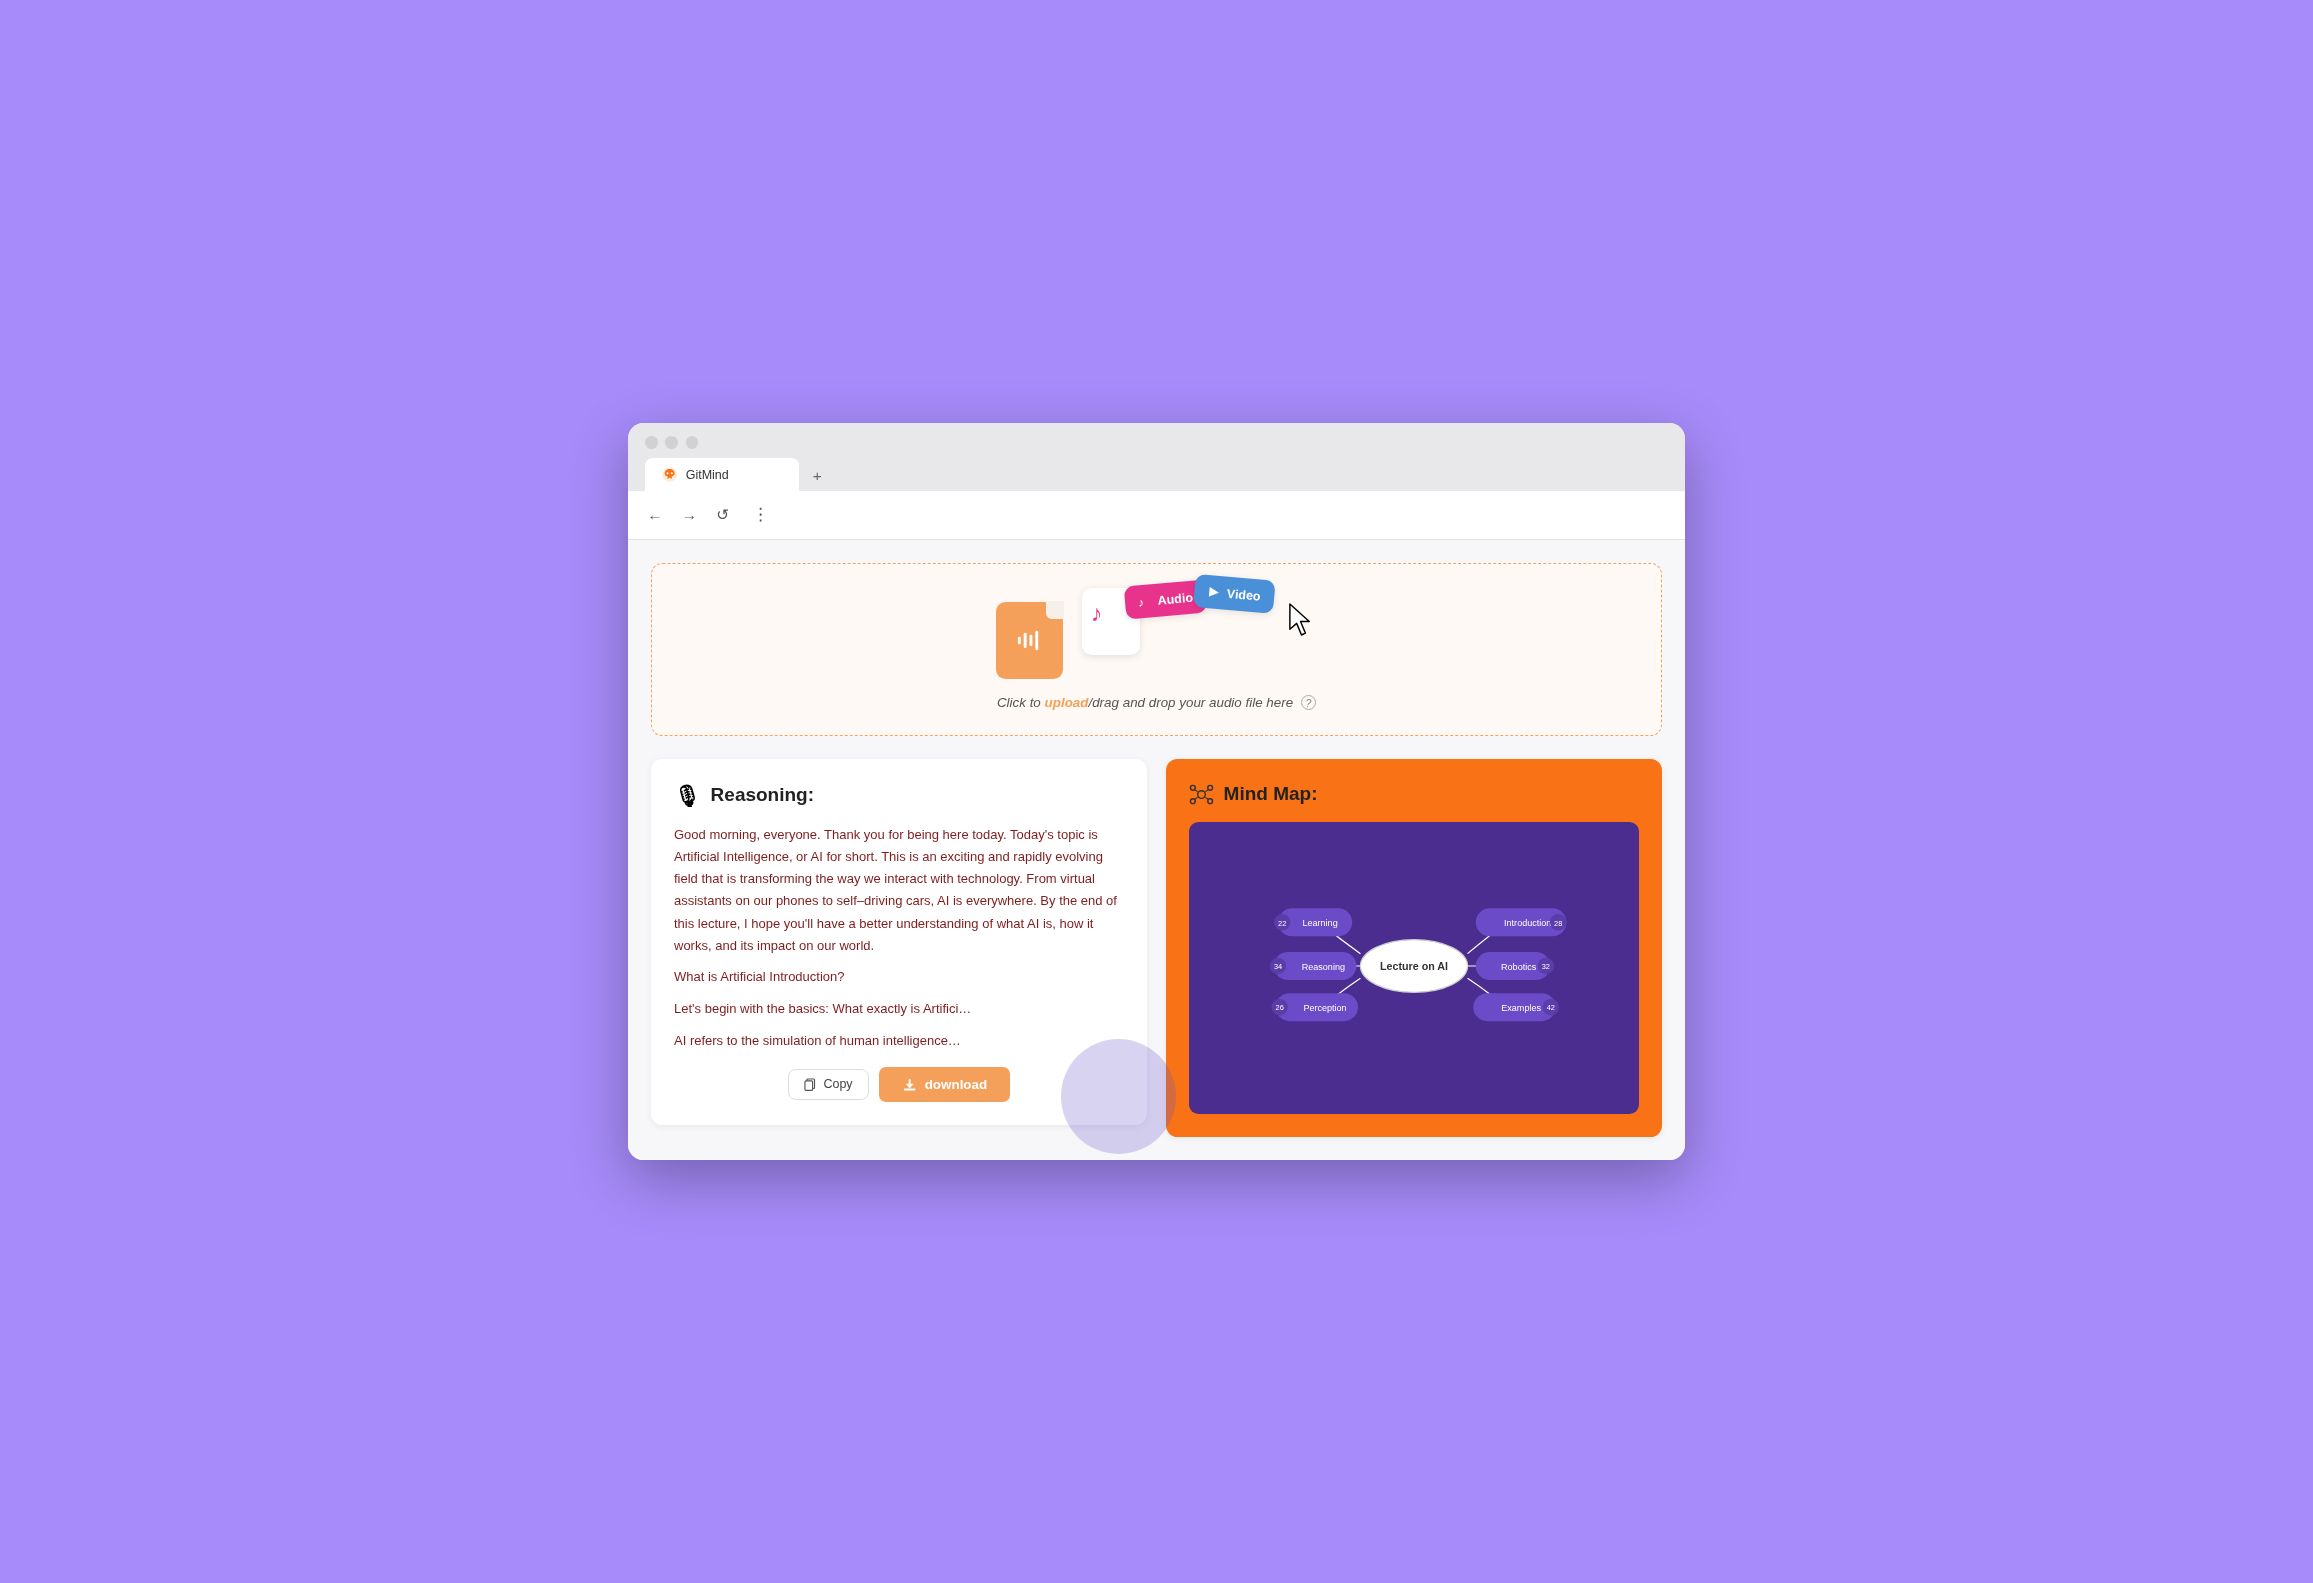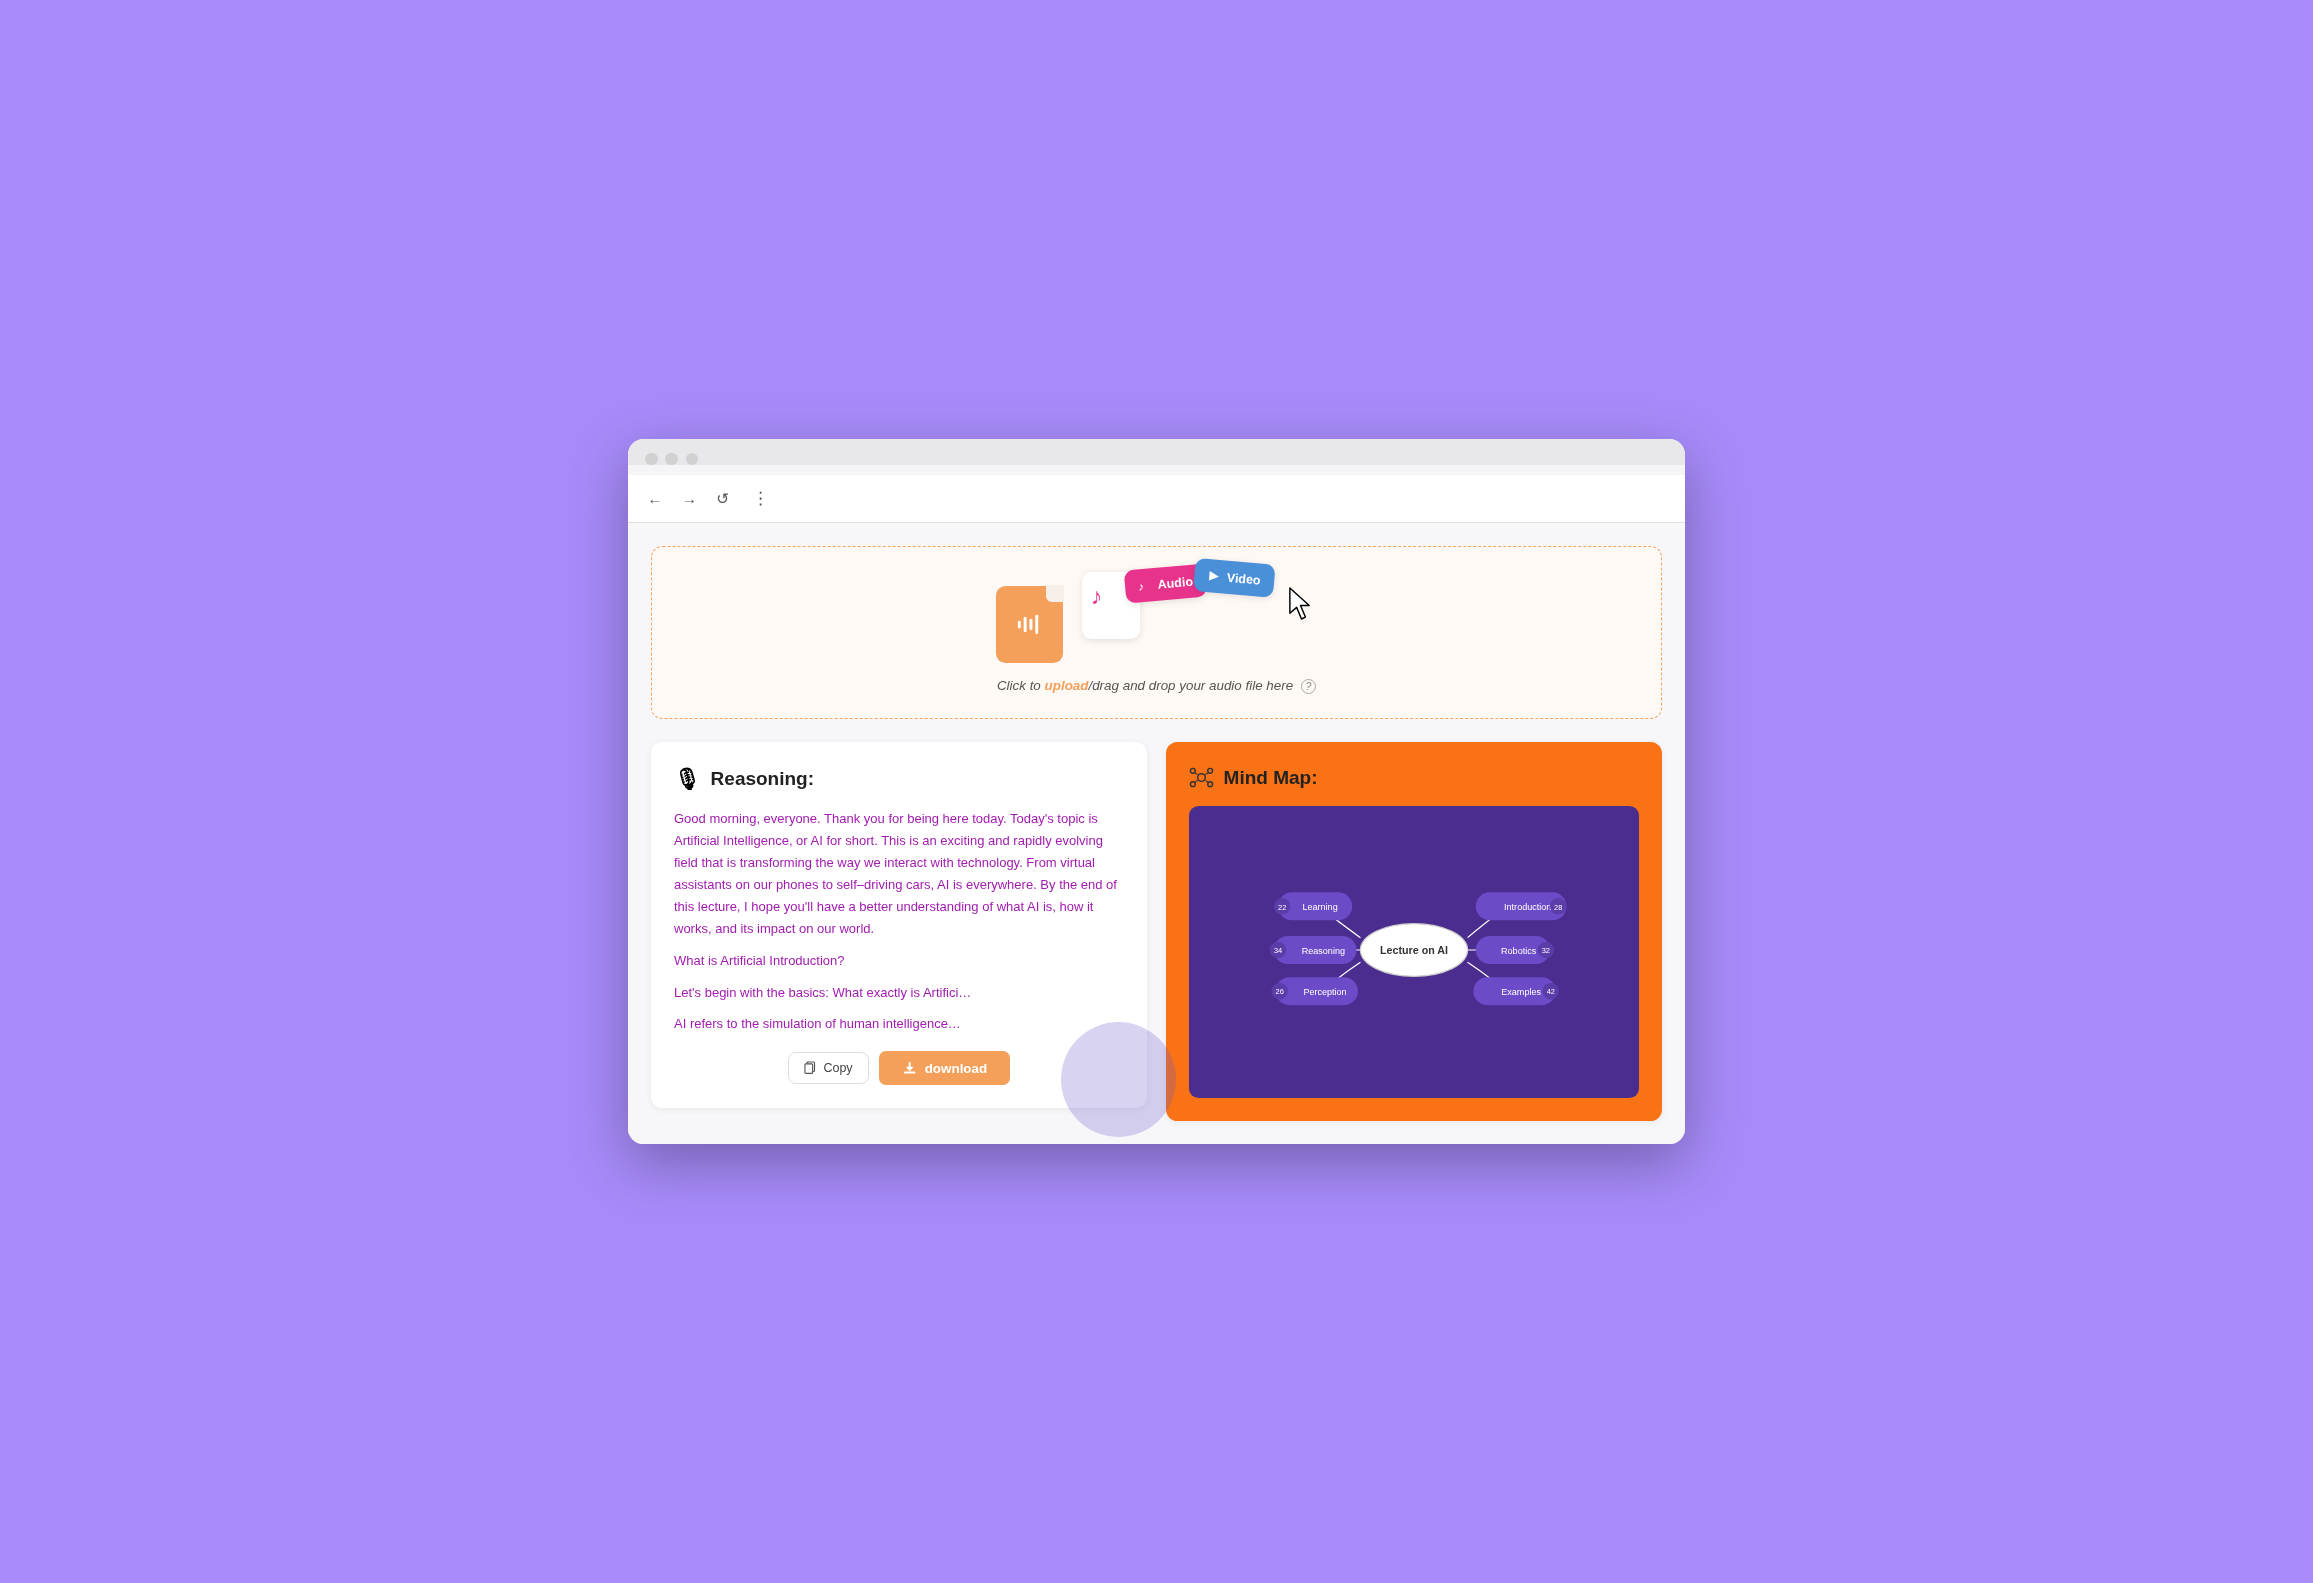--- a/index.html
+++ b/index.html
@@ -213,21 +213,21 @@
       display: flex;
       align-items: center;
       gap: 9.6px;
       font-size: 19px;
       font-weight: 700;
       color: #222;
       margin-bottom: 15.4px;
     }
     .transcript-text {
       font-size: 13px;
-      color: #a21caf;
+      color: #7f1d1d;
       line-height: 1.7;
     }
     .transcript-text p {
       margin-bottom: 9.6px;
     }
     .transcript-actions {
       display: flex;
       gap: 9.6px;
       margin-top: 15.4px;
       align-items: center;
@@ -327,20 +327,33 @@
 </head>
 <body>
 
 <div class="browser-window">
 
   <div class="browser-titlebar">
     <div class="browser-controls">
       <div class="traffic-light"></div>
       <div class="traffic-light"></div>
       <div class="traffic-light"></div>
+    </div>
+    <div class="tab-bar">
+      <div class="tab">
+
+        <svg class="tab-icon" viewBox="0 0 24 24">
+          <circle cx="12" cy="12" r="10" fill="#f97316" opacity="0.15"></circle>
+          <path d="M12 4 C8 4 5 7 5 10 C5 13 7 14 9 14 L9 18 L12 16 L15 18 L15 14 C17 14 19 13 19 10 C19 7 16 4 12 4Z" fill="#f97316"></path>
+          <circle cx="9" cy="10" r="1.5" fill="white"></circle>
+          <circle cx="15" cy="10" r="1.5" fill="white"></circle>
+        </svg>
+        <span>GitMind</span>
+      </div>
+      <div class="tab-new">+</div>
     </div>
   </div>
 
   <div class="browser-toolbar">
     <button class="nav-btn">←</button>
     <button class="nav-btn">→</button>
     <button class="nav-btn">↺</button>
     <button class="menu-btn">⋮</button>
   </div>
 

